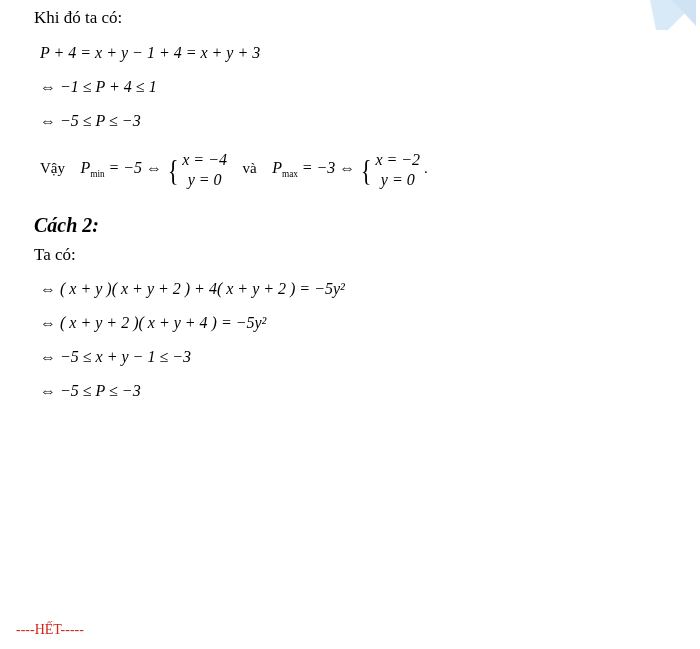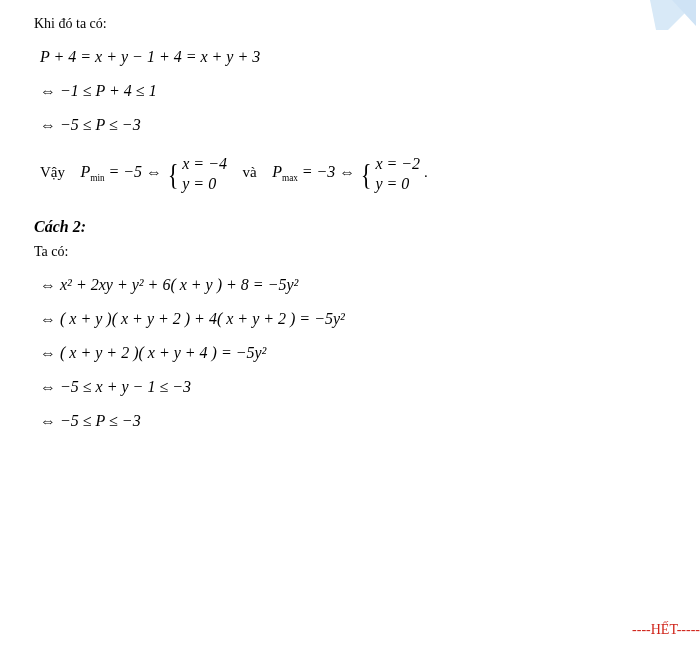--- a/index.html
+++ b/index.html
@@ -34,40 +34,40 @@
   .corner-mark svg { display: block; }
 
   .content {
     position: absolute;
     left: 34px;
     top: 8px;
     width: 640px;
   }
 
   .line {
-    font-size: 14px;
+    font-size: 17px;
     line-height: 1.15;
-    margin: 8px 0 3px 0;
+    margin: 0 0 3px 0;
     white-space: nowrap;
   }
   .lead {
     margin-bottom: 10px;
   }
   .mathline {
     margin: 0 0 4px 0;
     padding: 6px 0 6px 0;
     font-size: 15px;
     white-space: nowrap;
   }
   .indent1 { padding-left: 6px; }
 
   .heading {
     font-weight: bold;
     font-style: italic;
-    font-size: 16px;
+    font-size: 20px;
     margin: 14px 0 8px 0;
   }
 
   .math {
     font-family: "Liberation Serif", serif;
     font-style: italic;
     font-size: 16px;
   }
   sup.exp {
     font-style: normal;
@@ -97,29 +97,30 @@
     font-family: "Liberation Serif", serif;
     transform: scaleX(0.75);
     display: inline-block;
   }
   .cases-rows {
     display: inline-flex;
     flex-direction: column;
     justify-content: center;
     font-size: 14px;
     line-height: 1.25;
+    align-items: center;
   }
   .cases-rows > span { white-space: nowrap; }
 
   .footer {
     position: absolute;
-    left: 0;
+    left: 16px;
     right: 0;
     top: 622px;
-    text-align: right;
+    text-align: left;
     color: #d0241a;
     font-size: 14px;
     font-family: "Liberation Serif", serif;
   }
   .spacer-sm { display:inline-block; width: 8px; }
 </style>
 </head>
 <body>
 
 <div class="page">
@@ -173,23 +174,20 @@
         </span>
       </span>
       <span class="txt">.</span>
     </div>
 
     <div class="heading">Cách 2:</div>
 
     <div class="line" style="margin-bottom:10px;">Ta có:</div>
 
     <div class="mathline indent1">
-      <span class="math">⇔ x² + 2xy + y² + 6( x + y ) + 8 = −5y²</span>
-    </div>
-    <div class="mathline indent1">
       <span class="math">⇔ ( x + y )( x + y + 2 ) + 4( x + y + 2 ) = −5y²</span>
     </div>
     <div class="mathline indent1">
       <span class="math">⇔ ( x + y + 2 )( x + y + 4 ) = −5y²</span>
     </div>
     <div class="mathline indent1">
       <span class="math">⇔ −5 ≤ x + y − 1 ≤ −3</span>
     </div>
     <div class="mathline indent1">
       <span class="math">⇔ −5 ≤ P ≤ −3</span>

